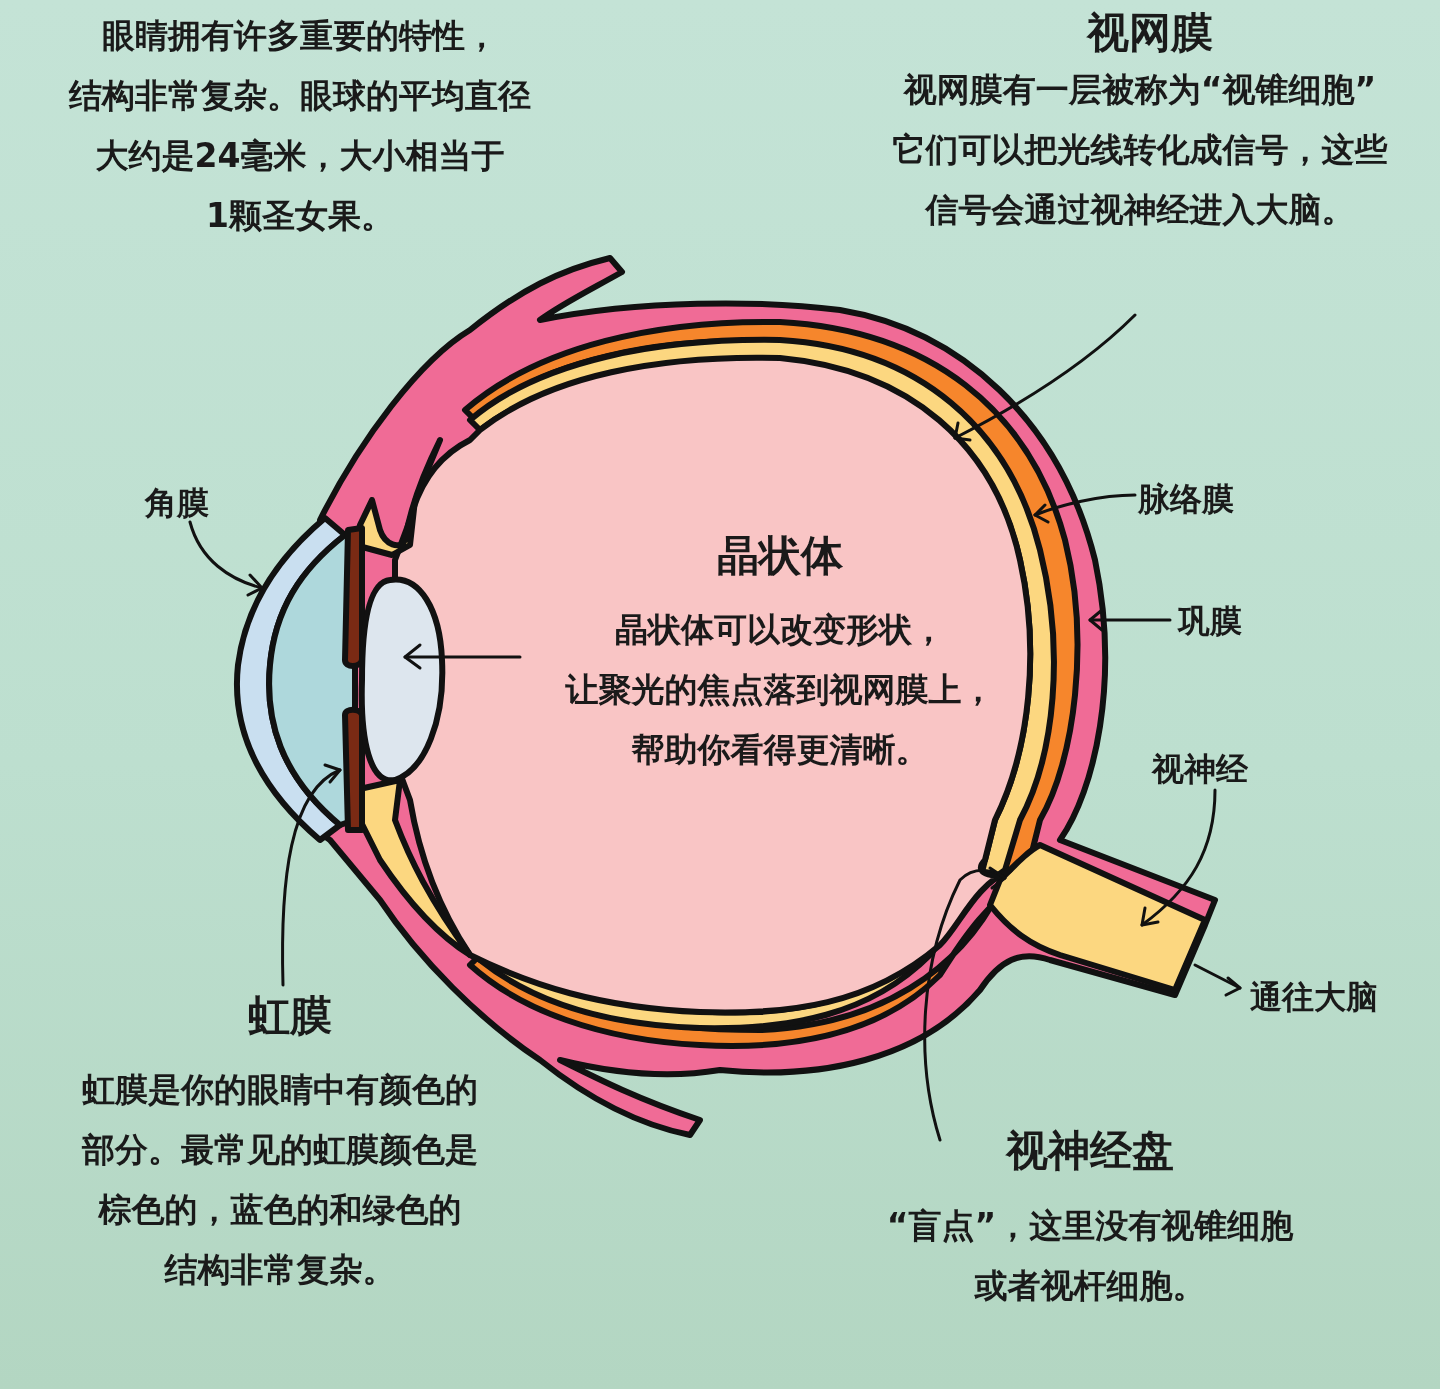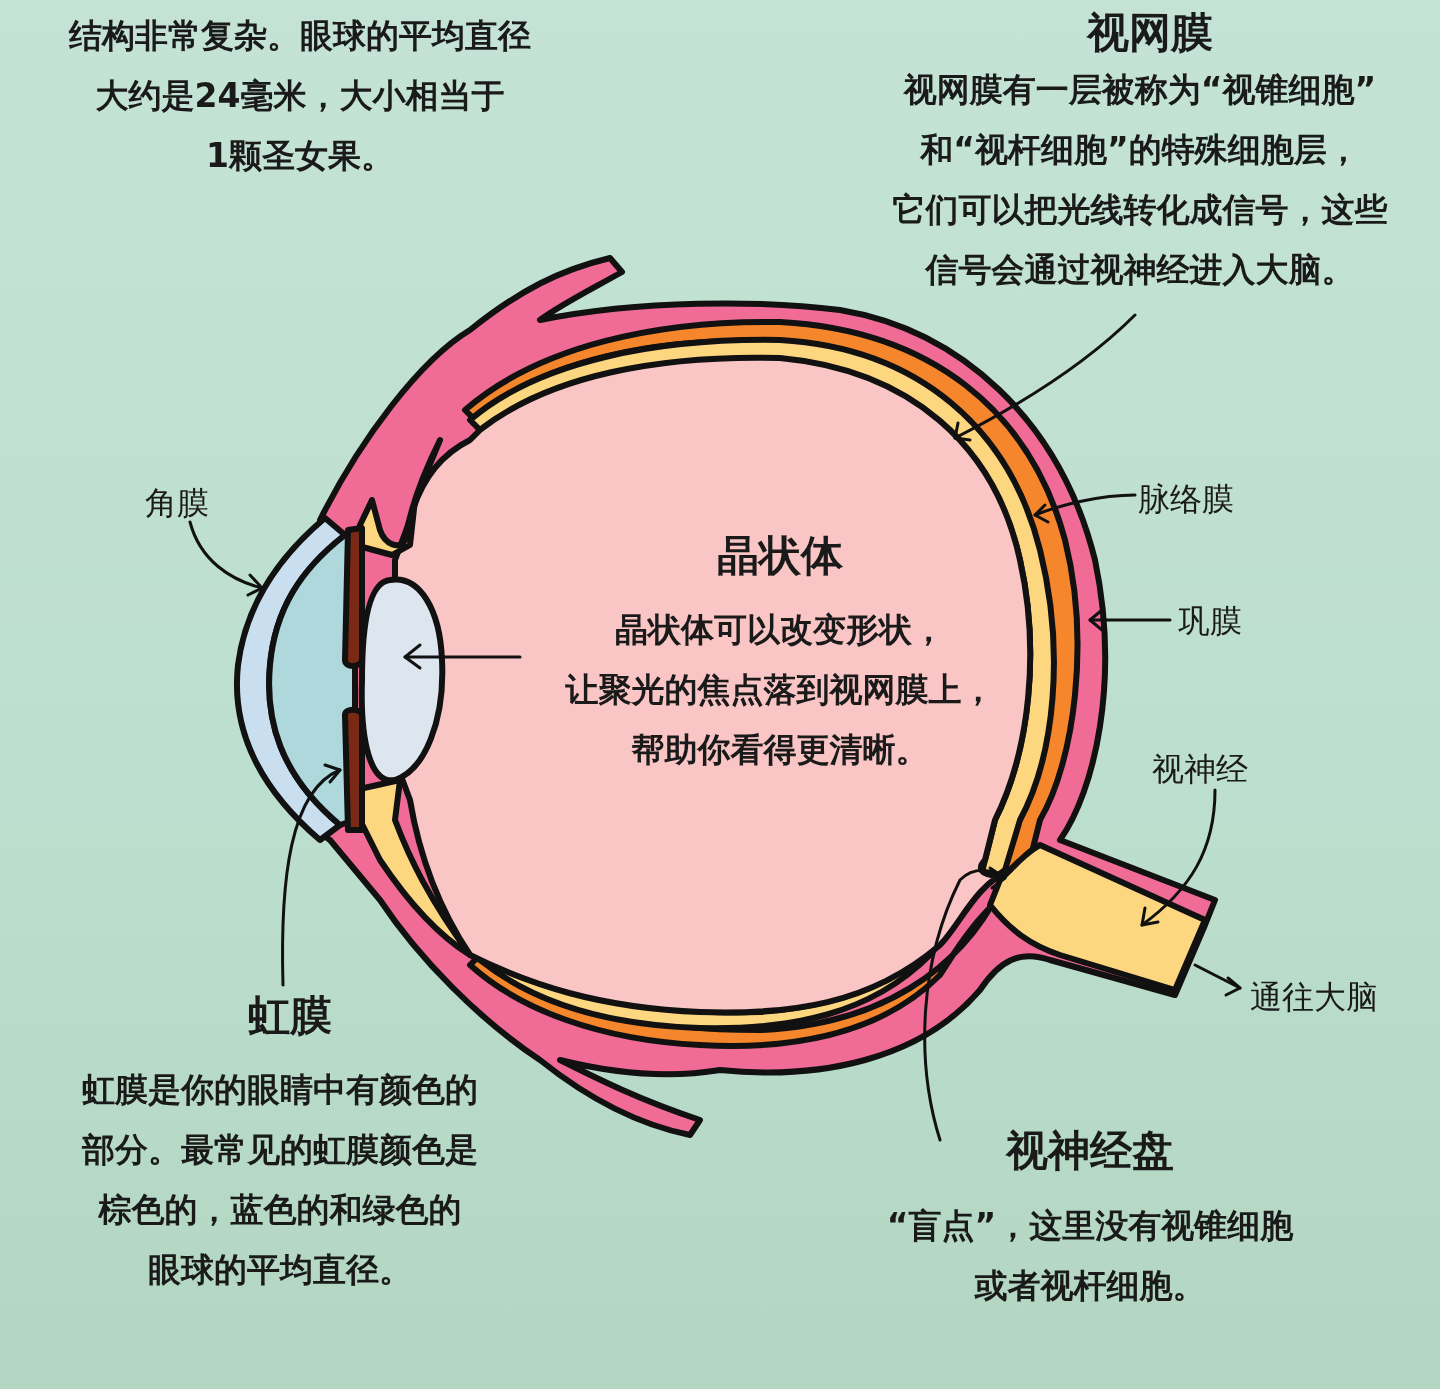--- a/index.html
+++ b/index.html
@@ -4,21 +4,21 @@
 <style>
   html,body{margin:0;padding:0;}
   body{width:1440px;height:1389px;background:#bfe0d0;position:relative;overflow:hidden;
        font-family:"DejaVu Sans","Liberation Sans",sans-serif;color:#1a1a1a;}
   .bg{position:absolute;inset:0;background:linear-gradient(180deg,#c4e3d6 0%,#bddfcf 55%,#b3d6c2 100%);}
   svg.eye{position:absolute;left:0;top:0;width:1440px;height:1389px;}
   .txt{position:absolute;text-align:center;font-weight:bold;line-height:1.0;white-space:nowrap;}
   .block{font-size:33px;}
   .block div{height:60px;line-height:60px;}
   .title{font-size:42px;font-weight:bold;}
-  .lbl{font-size:32px;font-weight:normal;position:absolute;white-space:nowrap;}
+  .lbl{font-size:32px;font-weight:bold;position:absolute;white-space:nowrap;}
 </style>
 </head>
 <body>
 
 <div class="bg"></div>
 
 <svg class="eye" viewBox="0 0 1440 1389" xmlns="http://www.w3.org/2000/svg">
   <g stroke="#111" stroke-width="6" stroke-linejoin="round" stroke-linecap="round">
 
     <path fill="#f06b96" d="M320 520 C360 440 420 360 470 330 C520 290 560 270 610 258 L622 272
@@ -82,46 +82,46 @@
       <path d="M1145 908 L1142 925 L1158 922"></path>
       <path d="M1195 965 L1240 988"></path>
       <path d="M1228 978 L1240 988 L1226 995"></path>
       <path d="M940 1140 C915 1060 920 960 960 880 C975 865 995 870 1005 878"></path>
       <path d="M990 868 L1005 878 L992 888"></path>
     </g>
   </g>
 </svg>
 
 <div class="txt block" style="left:20px;top:6px;width:560px;">
+  <div>眼睛拥有许多重要的特性，</div>
   <div>结构非常复杂。眼球的平均直径</div>
   <div>大约是24毫米，大小相当于</div>
   <div>1颗圣女果。</div>
 </div>
 
 <div class="txt title" style="left:1040px;top:12px;width:220px;">视网膜</div>
 <div class="txt block" style="left:840px;top:60px;width:600px;">
   <div>视网膜有一层被称为“视锥细胞”</div>
-  <div>和“视杆细胞”的特殊细胞层，</div>
   <div>它们可以把光线转化成信号，这些</div>
   <div>信号会通过视神经进入大脑。</div>
 </div>
 
 <div class="txt title" style="left:660px;top:535px;width:240px;">晶状体</div>
 <div class="txt block" style="left:520px;top:600px;width:520px;">
   <div>晶状体可以改变形状，</div>
   <div>让聚光的焦点落到视网膜上，</div>
   <div>帮助你看得更清晰。</div>
 </div>
 
 <div class="txt title" style="left:190px;top:995px;width:200px;">虹膜</div>
 <div class="txt block" style="left:20px;top:1060px;width:520px;">
   <div>虹膜是你的眼睛中有颜色的</div>
   <div>部分。最常见的虹膜颜色是</div>
   <div>棕色的，蓝色的和绿色的</div>
-  <div>眼球的平均直径。</div>
+  <div>结构非常复杂。</div>
 </div>
 
 <div class="txt title" style="left:960px;top:1130px;width:260px;">视神经盘</div>
 <div class="txt block" style="left:820px;top:1196px;width:540px;">
   <div>“盲点”，这里没有视锥细胞</div>
   <div>或者视杆细胞。</div>
 </div>
 
 <div class="lbl" style="left:145px;top:482px;">角膜</div>
 <div class="lbl" style="left:1138px;top:478px;">脉络膜</div>

